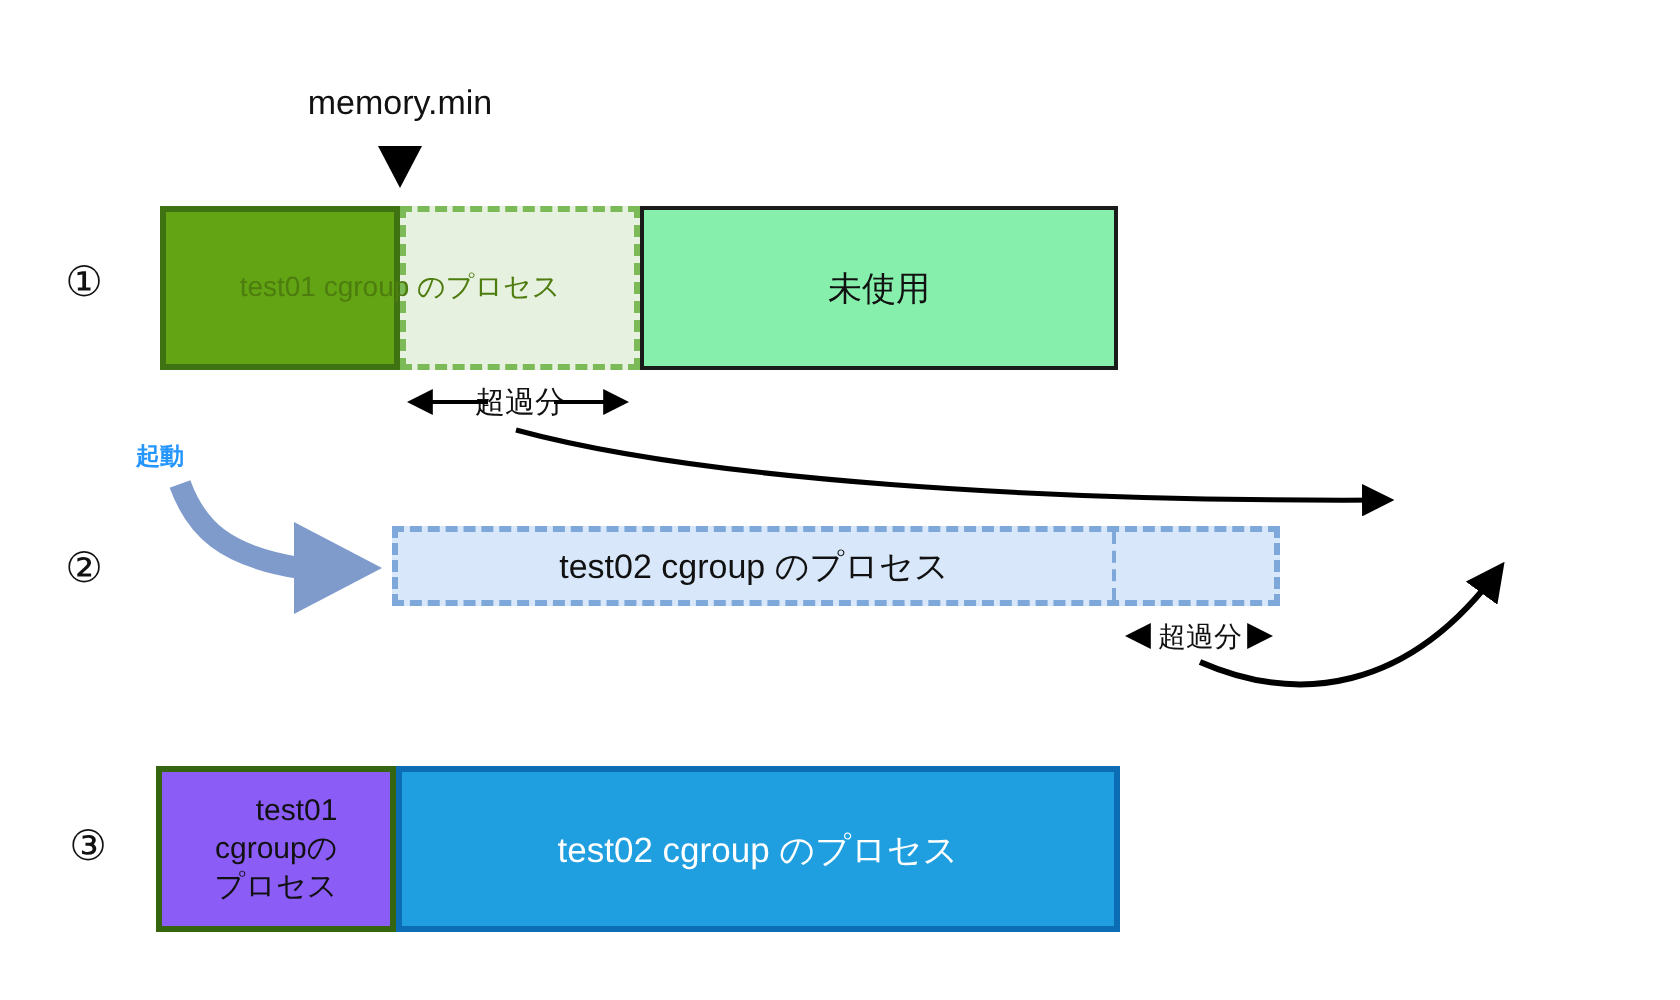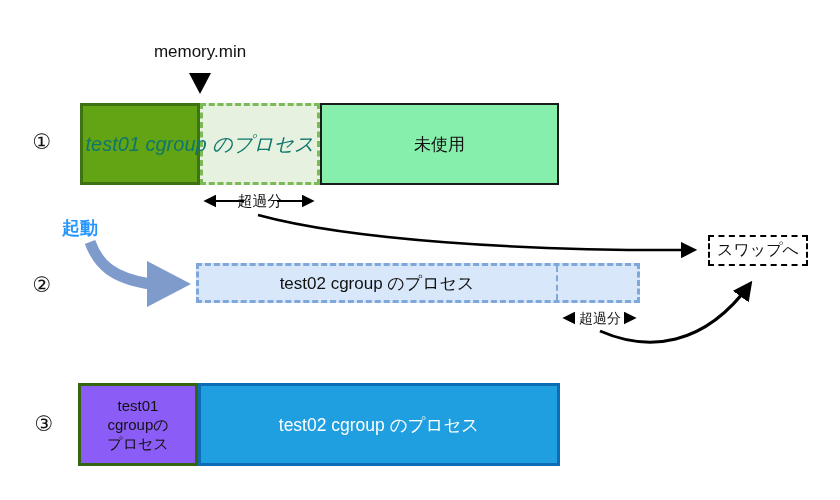--- a/index.html
+++ b/index.html
@@ -1,36 +1,36 @@
 <!DOCTYPE html>
 <html><head>
 <meta charset="utf-8">
 <style>
   html,body{margin:0;padding:0;background:#fff;}
   #canvas{
     position:relative;width:840px;height:500px;background:#ffffff;overflow:hidden;
     font-family:"Liberation Sans","DejaVu Sans",sans-serif;color:#111;
   }
   .abs{position:absolute;box-sizing:border-box;}
-  .center{display:flex;align-items:center;justify-content:center;text-align:center;}
+  .center{display:flex;align-items:center;justify-content:center;text-align:right;}
 
   
   .box-green1{left:80px;top:103px;width:120px;height:82px;background:#62A413;border:3px solid #3E7212;}
   .box-lightgreen{left:200px;top:103px;width:120px;height:82px;background:#E7F1DF;border:3px dashed #7CBA58;}
   .box-white{left:320px;top:103px;width:239px;height:82px;background:#86efac;border:2px solid #1a1a1a;font-size:17px;}
-  .row1-text{left:80px;top:103px;width:240px;height:82px;font-size:20px;color:#0f766e;font-style:italic;}
+  .row1-text{left:80px;top:103px;width:240px;height:82px;font-size:14px;color:#4d7c0f;}
   .memory-min{left:110px;top:41px;width:180px;height:22px;font-size:17px;}
   .excess1{left:228px;top:192px;width:64px;height:18px;font-size:15px;}
 
   
   .box-blue-dashed{left:196px;top:263px;width:444px;height:40px;background:#D8E8FA;border:3px dashed #7FA8DA;}
   .row2-divider{left:556px;top:266px;width:2px;height:34px;border-left:2px dashed #7FA8DA;}
   .row2-text{left:196px;top:263px;width:362px;height:40px;font-size:17px;color:#111;}
   .excess2{left:572px;top:310px;width:56px;height:17px;font-size:14px;}
-  .kidou{left:50px;top:218px;width:60px;height:20px;font-size:18px;font-weight:bold;color:#2696FF;}
+  .kidou{left:50px;top:218px;width:60px;height:20px;font-size:12px;font-weight:bold;color:#2696FF;}
   .swap-box{left:708px;top:235px;width:100px;height:31px;border:2px dashed #000;background:#fff;font-size:16px;}
 
   
   .box-green3{left:78px;top:383px;width:120px;height:83px;background:#8b5cf6;border:3px solid #35660F;
               font-size:15px;line-height:19px;white-space:pre-line;color:#111;}
   .box-blue3{left:198px;top:383px;width:362px;height:83px;background:#1F9FDF;border:3px solid #0C6DB4;
              font-size:17.5px;color:#ffffff;}
 
   .stepnum{width:32px;height:26px;line-height:26px;font-size:21px;color:#111;}
   #s1{left:26px;top:129px;} #s2{left:26px;top:272px;} #s3{left:28px;top:411px;}
@@ -54,23 +54,20 @@
     <span>未使用</span>
   </div>
   <div class="abs center row1-text">test01 cgroup のプロセス</div>
   <div class="abs center excess1">超過分</div>
 
   <div class="abs kidou center">起動</div>
   <div class="abs box-blue-dashed"></div>
   <div class="abs row2-divider"></div>
   <div class="abs center row2-text">test02 cgroup のプロセス</div>
   <div class="abs center excess2">超過分</div>
-  <div class="abs center swap-box">
-    <span>スワップへ</span>
-  </div>
 
   <div class="abs center box-green3">test01
 cgroupの
 プロセス</div>
   <div class="abs center box-blue3">
     <span>test02 cgroup のプロセス</span>
   </div>
 
   <svg class="overlay" width="840" height="500" viewBox="0 0 840 500">
     <defs>

